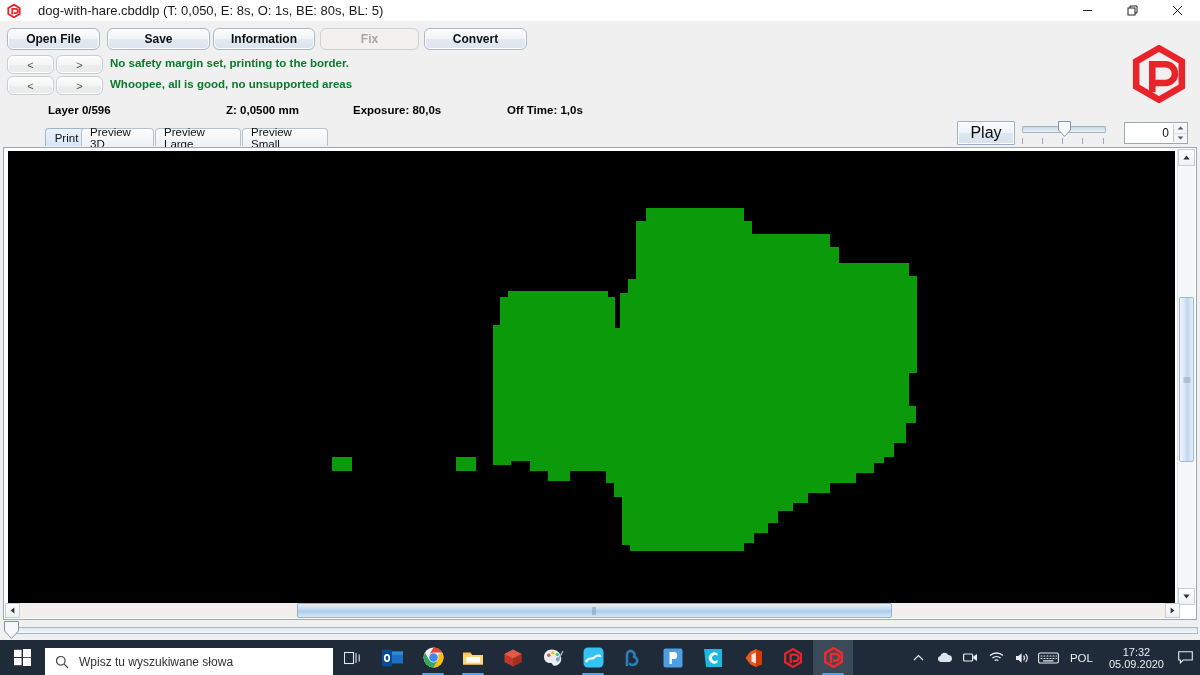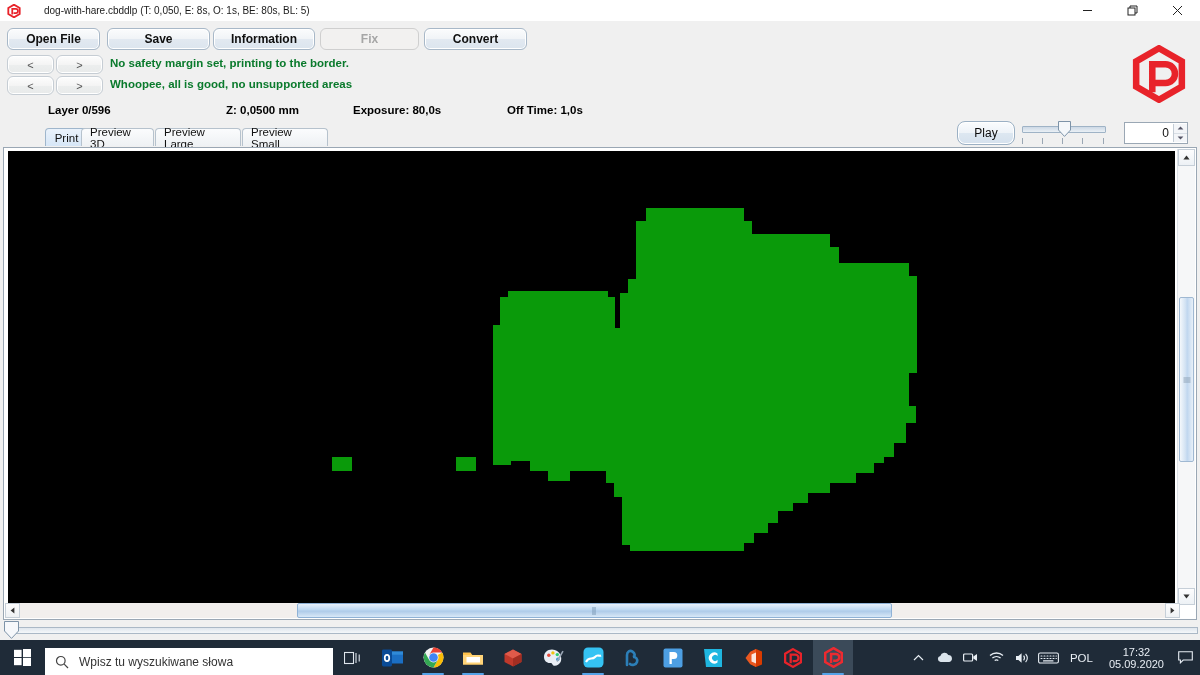--- a/index.html
+++ b/index.html
@@ -12,21 +12,21 @@
   }
   .app{position:relative;width:1200px;height:675px;}
 
   
   .titlebar{
     position:absolute;left:0;top:0;width:1200px;height:21px;
     background:#ffffff;border-bottom:1px solid #e6e6e6;
     display:flex;align-items:center;
   }
   .tb-icon{width:22px;height:21px;display:flex;align-items:center;justify-content:center;margin-left:3px;}
-  .tb-title{font-size:10px;color:#1a1a1a;margin-left:19px;white-space:nowrap;}
+  .tb-title{font-size:13px;color:#1a1a1a;margin-left:13px;white-space:nowrap;}
   .tb-spacer{flex:1;}
   .wbtn{width:45px;height:21px;display:flex;align-items:center;justify-content:center;color:#202020;}
   .wbtn svg{display:block;}
 
   
   .toolbar{
     position:absolute;left:0;top:21px;width:1200px;height:104px;
     background:#f0f0f0;
   }
   .btn{
@@ -49,23 +49,23 @@
   }
   .msg{position:absolute;font-size:11.5px;font-weight:bold;color:#0a7a2c;white-space:nowrap;}
   .statline{position:absolute;font-size:11.5px;font-weight:bold;color:#000;white-space:nowrap;margin-left:36px;}
 
   
   .logo{position:absolute;right:12px;top:24px;width:58px;height:58px;}
 
   
   .play{
     position:absolute;left:957px;top:100px;width:56px;height:22px;
-    border:1px solid #9bb0c4;border-radius:8px;
+    border:1px solid #9bb0c4;border-radius:1px;
     background:linear-gradient(to bottom,#fafcfe 0%,#eef3f8 48%,#dde7f1 50%,#d5e1ed 100%);
-    font-size:12px;color:#0a0a0a;display:flex;align-items:center;justify-content:center;
+    font-size:16px;color:#0a0a0a;display:flex;align-items:center;justify-content:center;
     box-shadow:0 0 0 1px #ffffff inset;
   }
   .trackwrap{position:absolute;left:1022px;top:99px;width:82px;height:26px;}
   .track{position:absolute;left:0;top:6px;width:82px;height:5px;
     background:linear-gradient(to bottom,#cdd9e5,#eaf0f6);border:1px solid #9fb3c6;border-radius:1px;}
   .thumb{position:absolute;left:36px;top:1px;width:13px;height:16px;}
   .ticks{position:absolute;left:0;top:18px;width:82px;height:7px;}
   .tick{position:absolute;top:0;width:1px;height:6px;background:#9aa7b4;}
   .spinner{
     position:absolute;left:1124px;top:101px;width:62px;height:20px;

